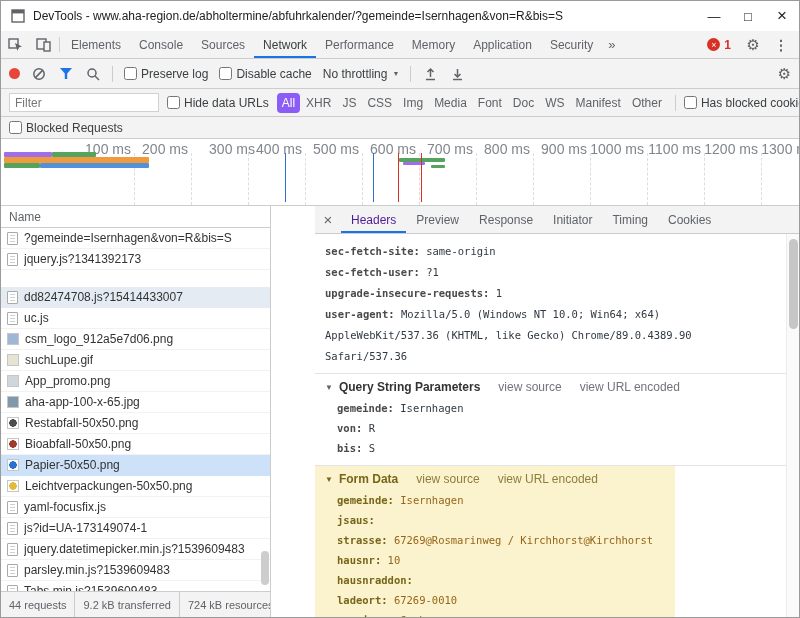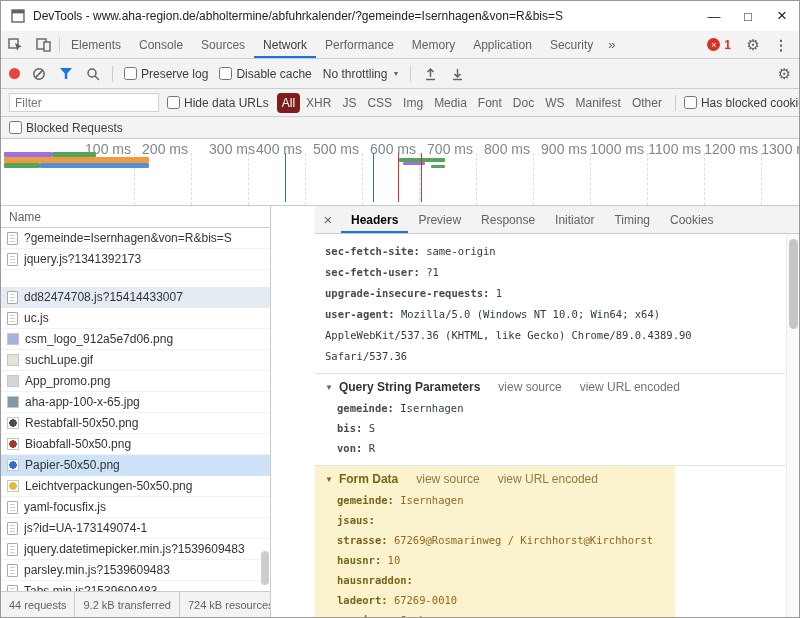--- a/index.html
+++ b/index.html
@@ -38,21 +38,21 @@
   .chk input { width:13px; height:13px; margin:0; }
   .throttle { display:flex; align-items:center; gap:5px; color:#3c4043; white-space:nowrap; }
   .caret { font-size:7px; color:#5f6368; }
   .push-right { margin-left:auto; }
   
   .filterbar { flex:0 0 28px; background:#f3f3f3; border-bottom:1px solid #ccc; display:flex; align-items:center; padding:0 8px; gap:8px; overflow:hidden; }
   #filter-input { width:150px; height:19px; border:1px solid #d1d1d1; background:#fff; padding:0 5px;
                   font-family:"Liberation Sans", sans-serif; font-size:12px; color:#333; outline:none; }
   .pills { display:flex; align-items:center; gap:1px; }
   .pill { padding:3px 5px; border-radius:4px; color:#5f6368; white-space:nowrap; cursor:default; }
-  .pill.active { background:#7f1d1d; color:#fff; }
+  .pill.active { background:#8b5cf6; color:#fff; }
   
   .blockedbar { flex:0 0 22px; background:#f3f3f3; border-bottom:1px solid #ccc; display:flex; align-items:center; padding:0 8px; }
   
   .overview { flex:0 0 67px; position:relative; background:#fff; border-bottom:1px solid #ccc; overflow:hidden; }
   .tick-label { position:absolute; top:2px; width:70px; text-align:right; font-size:14px; color:#80868b; white-space:nowrap; }
   .gridline { position:absolute; top:14px; bottom:0; width:0; border-left:1px dashed #ddd; }
   .ov-bar { position:absolute; border-radius:1px; }
   .ov-line { position:absolute; top:14px; bottom:3px; width:1px; }
   
   .main { flex:1; display:flex; min-height:0;gap:44px; }
@@ -68,21 +68,21 @@
   .img-ic { width:12px; height:12px; flex:0 0 12px; border:1px solid #c6c6c6; background:#eee; }
   .left-scroll-thumb { position:absolute; right:1px; bottom:32px; width:8px; height:34px; background:#cdcdcd; border-radius:4px; }
   .statusbar { flex:0 0 26px; border-top:1px solid #ccc; background:#f3f3f3; display:flex; align-items:stretch; color:#5f6368; font-size:11px; overflow:hidden; white-space:nowrap; }
   .status-item { padding:0 8px; border-right:1px solid #ccc; display:flex; align-items:center; flex:none; }
   
   .right { flex:1; min-width:0; display:flex; flex-direction:column; background:#fff; }
   .detail-tabbar { flex:0 0 28px; background:#f3f3f3; border-bottom:1px solid #ccc; display:flex; align-items:stretch; }
   .close-detail { width:26px; display:flex; align-items:center; justify-content:center; color:#5f6368; font-size:15px; }
   .dtabs { display:flex; height:100%; }
   .dtab { padding:0 10px; display:flex; align-items:center; color:#5f6368; white-space:nowrap; }
-  .dtab.active { color:#000000; box-shadow: inset 0 -2px 0 #1a73e8; font-weight: bold; }
+  .dtab.active { color:#4c1d95; box-shadow: inset 0 -2px 0 #1a73e8; }
   .detail-content { flex:1; overflow:hidden; position:relative;
                     font-family:"DejaVu Sans Mono","Liberation Mono",monospace; font-size:10.5px; }
   .hdr-block { padding:7px 20px 6px 10px; }
   .kv { line-height:21px; word-wrap:break-word; }
   .kv .k { font-weight:bold; color:#4a4a4a; }
   .kv .v { color:#303942; }
   .params .kv { line-height:20px; padding-left:22px; }
   .section { border-top:1px solid #e3e3e3; }
   .sec-head { font-family:"Liberation Sans", sans-serif; font-size:12px; display:flex; align-items:center; padding:6px 10px 4px; }
   .tri { color:#5f6368; font-size:8px; margin-right:6px; }
@@ -373,22 +373,22 @@
           </div>
 
         <div class="section qsec">
           <div class="sec-head">
             <span class="tri">▼</span>
             <span class="sec-title">Query String Parameters</span>
             <span id="q-links"><span class="sec-link">view source</span><span class="sec-link">view URL encoded</span></span>
           </div>
           <div class="params" id="q-params">
               <div class="kv"><span class="k">gemeinde:</span> <span class="v">Isernhagen</span></div>
+              <div class="kv"><span class="k">von:</span> <span class="v">R</span></div>
               <div class="kv"><span class="k">bis:</span> <span class="v">S</span></div>
-              <div class="kv"><span class="k">von:</span> <span class="v">R</span></div>
             </div>
         </div>
 
         <div class="section">
           <div class="form-bg">
             <div class="sec-head">
               <span class="tri">▼</span>
               <span class="sec-title">Form Data</span>
               <span id="f-links"><span class="sec-link">view source</span><span class="sec-link">view URL encoded</span></span>
             </div>

